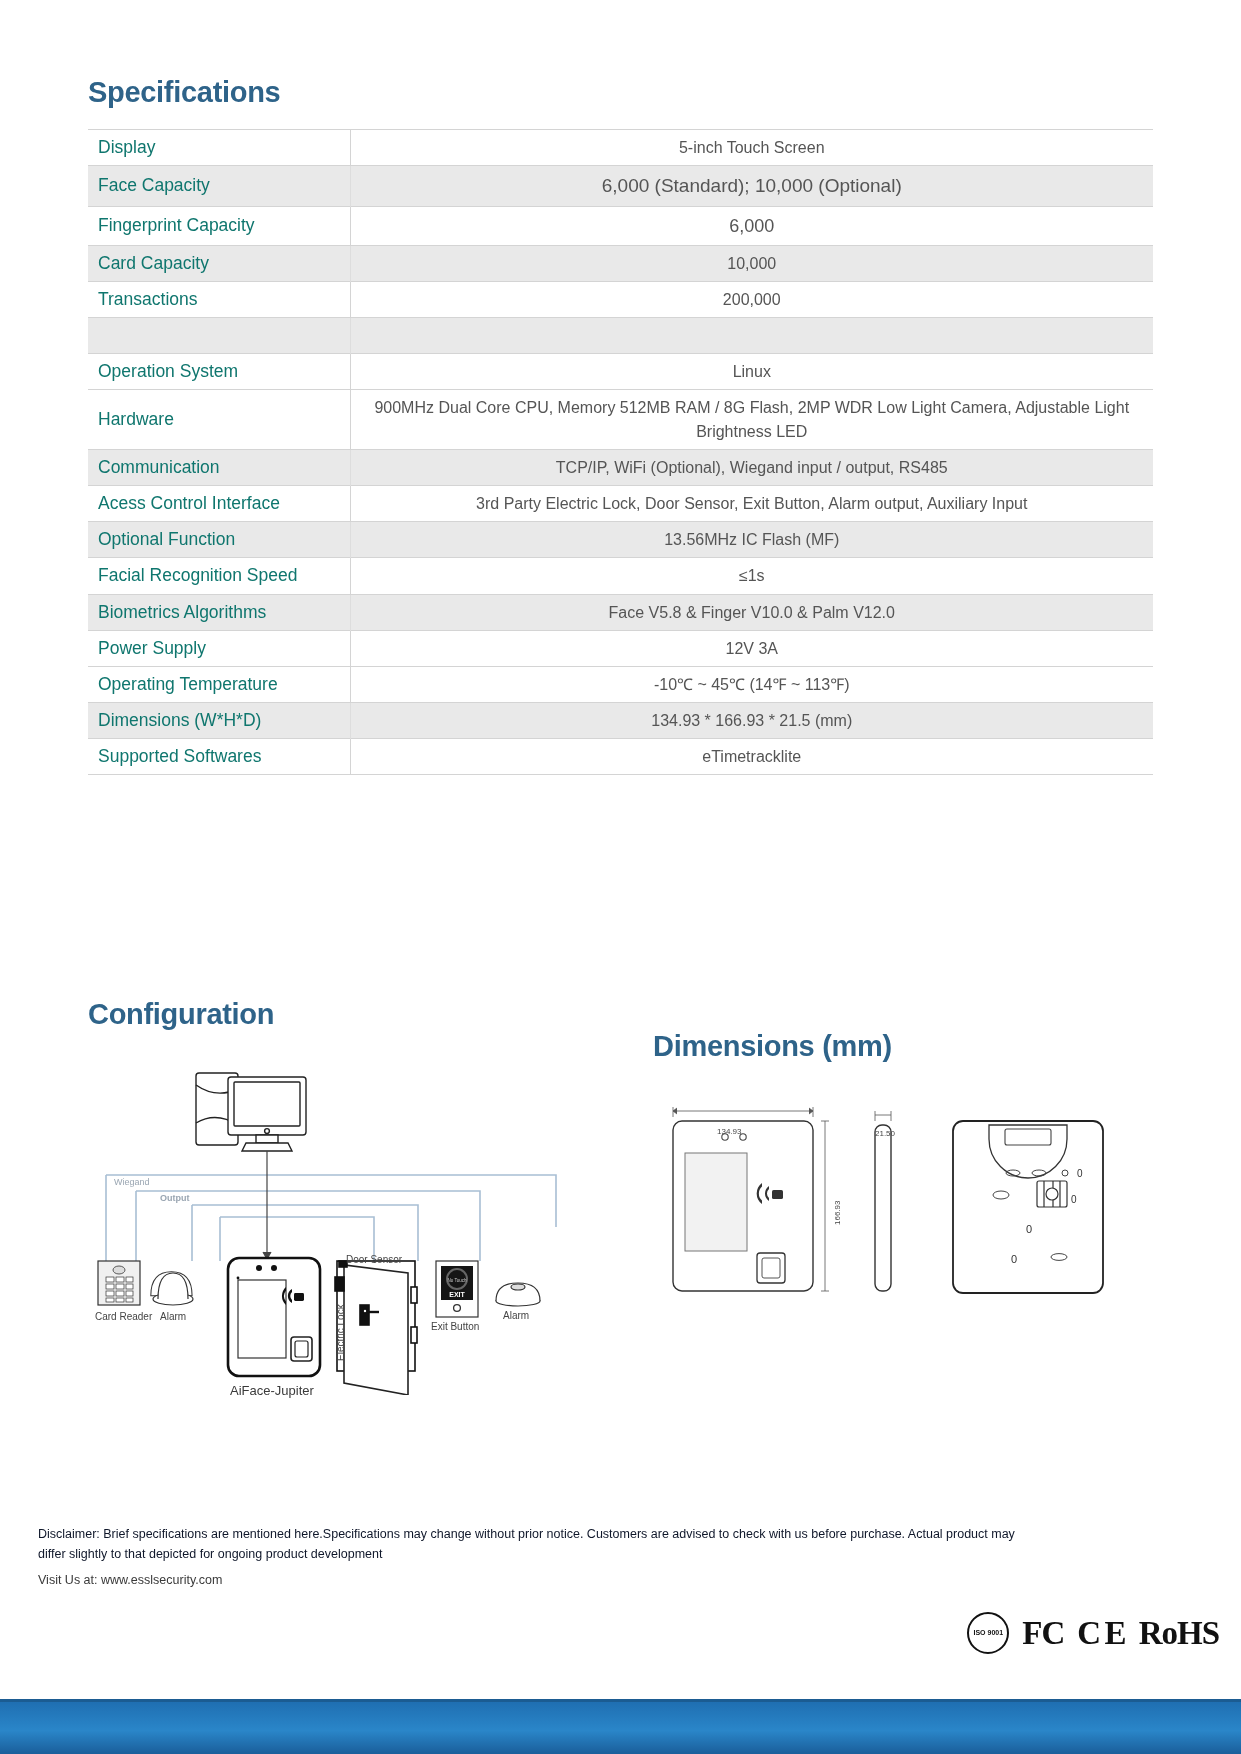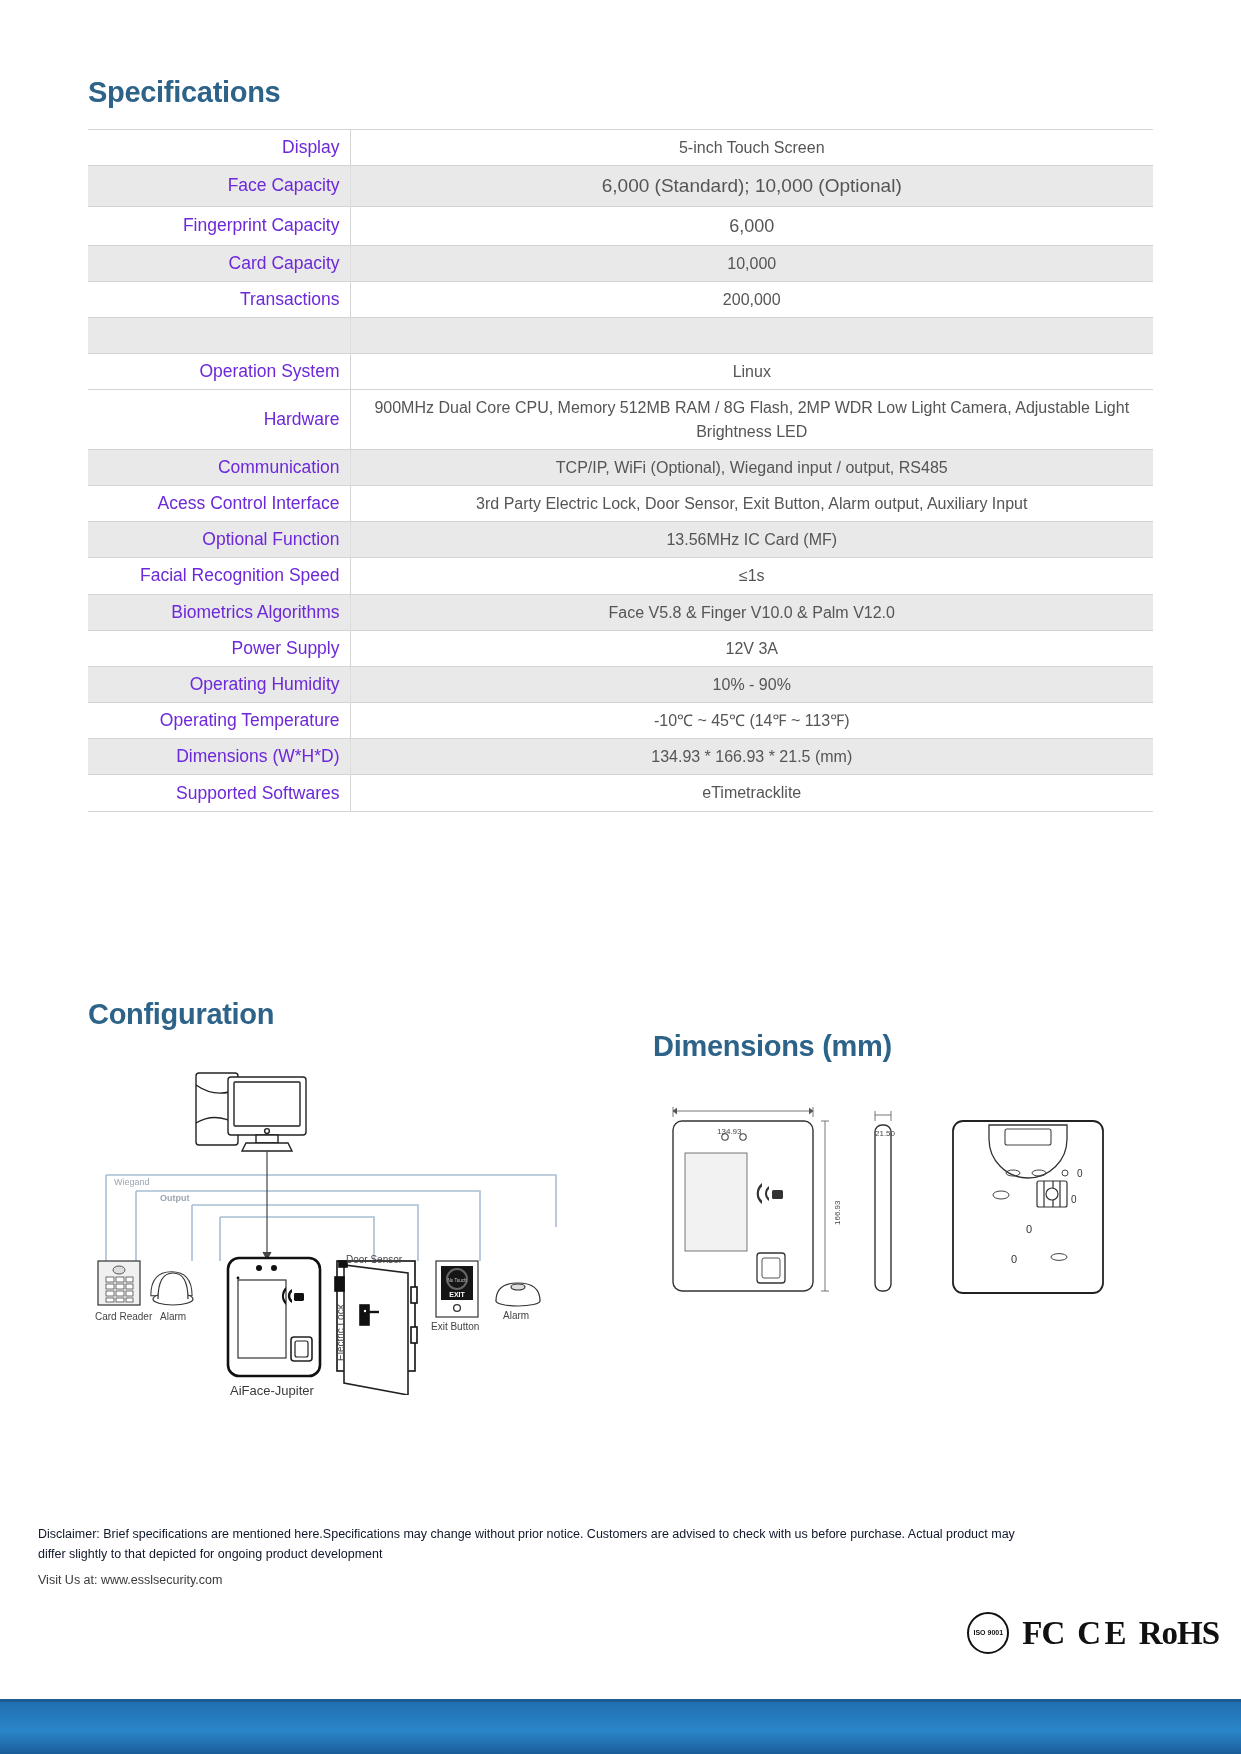--- a/index.html
+++ b/index.html
@@ -22,23 +22,23 @@
 
   
   .spec-wrap { position:absolute; left:88px; top:76px; width:1065px; }
   #spec-heading { margin-bottom: 20px; }
   table.spec { border-collapse: collapse; width: 1065px; table-layout: fixed; }
   table.spec tr { border-top: 1px solid #d4d4d4; }
   table.spec tr:last-child { border-bottom: 1px solid #d4d4d4; }
   table.spec td { padding: 6px 10px; vertical-align: middle; }
   td.k {
     width: 262px;
-    text-align: right;
+    text-align: left;
     font-size: 17.5px;
-    color: #6d28d9;
+    color: #0f766e;
     padding-right: 18px;
     border-right: 1px solid #d4d4d4;
     line-height: 1.32;
   }
   td.v {
     text-align: center;
     font-size: 16px;
     color: #555555;
     line-height: 1.45;
     padding-left: 14px;
@@ -157,37 +157,33 @@
           <tr class="alt">
             <td class="k">Communication</td>
             <td class="v">TCP/IP, WiFi (Optional), Wiegand input / output, RS485</td>
           </tr>
           <tr>
             <td class="k">Acess Control Interface</td>
             <td class="v">3rd Party Electric Lock, Door Sensor, Exit Button, Alarm output, Auxiliary Input</td>
           </tr>
           <tr class="alt">
             <td class="k">Optional Function</td>
-            <td class="v">13.56MHz IC Card (MF)</td>
+            <td class="v">13.56MHz IC Flash (MF)</td>
           </tr>
           <tr>
             <td class="k">Facial Recognition Speed</td>
             <td class="v">≤1s</td>
           </tr>
           <tr class="alt">
             <td class="k">Biometrics Algorithms</td>
             <td class="v">Face V5.8 &amp; Finger V10.0 &amp; Palm V12.0</td>
           </tr>
           <tr>
             <td class="k">Power Supply</td>
             <td class="v">12V 3A</td>
-          </tr>
-          <tr class="alt">
-            <td class="k">Operating Humidity</td>
-            <td class="v">10% - 90%</td>
           </tr>
           <tr>
             <td class="k">Operating Temperature</td>
             <td class="v">-10℃ ~ 45℃ (14℉ ~ 113℉)</td>
           </tr>
           <tr class="alt">
             <td class="k">Dimensions (W*H*D)</td>
             <td class="v">134.93 * 166.93 * 21.5 (mm)</td>
           </tr>
           <tr>

